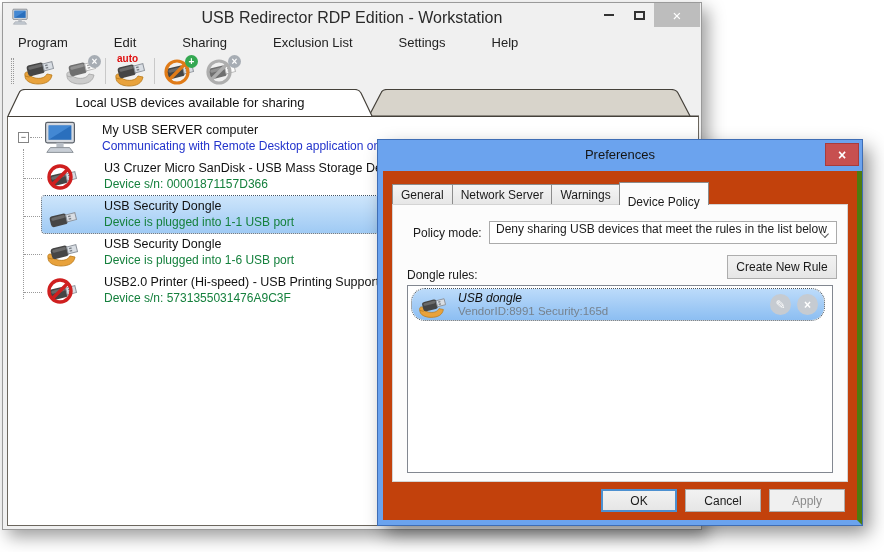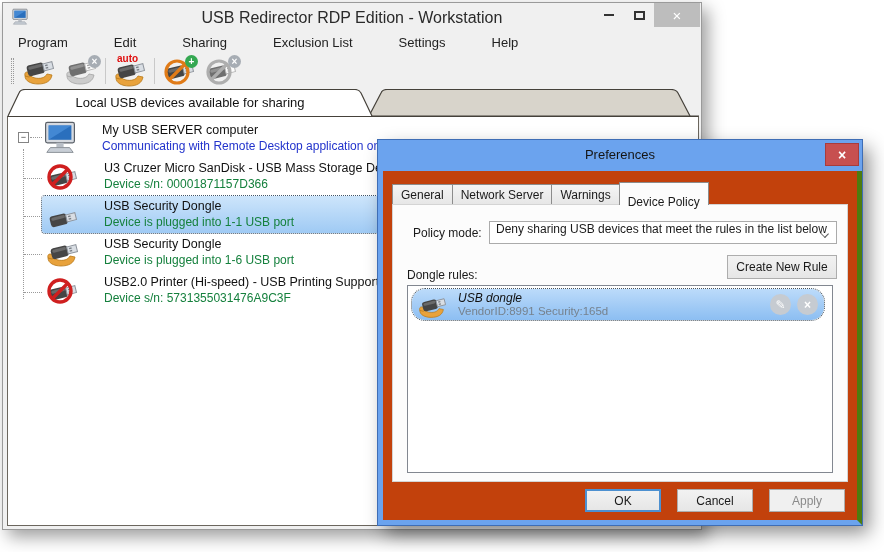--- a/index.html
+++ b/index.html
@@ -92,21 +92,21 @@
   .rule-item { position:absolute; left:4px; right:8px; top:3px; height:31px; border-radius:13px;
     background:linear-gradient(180deg,#bcdbfa,#8cbef2); outline:1px dotted #44525e; }
   .rule-icon { position:absolute; left:6px; top:3px; }
   .rule-title { position:absolute; left:46px; top:2px; font-size:12px; color:#111;font-style:italic; }
   .rule-sub   { position:absolute; left:46px; top:16px; font-size:11.5px; color:#76828e; }
   .rule-circle { position:absolute; top:5px; width:21px; height:21px; border-radius:50%;
     background:#c6cbd1; color:#fff; display:flex; align-items:center; justify-content:center;
     font-size:12px; }
   .rule-edit { right:33px; } .rule-del { right:6px; font-weight:bold; }
 
-  .dlg-buttons { position:absolute; right:12px; bottom:8px; display:flex; gap:16px; }
+  .dlg-buttons { position:absolute; right:12px; bottom:8px; display:flex; gap:8px; }
   .dlg-btn { width:76px; height:23px; }
   .btn-ok { border:2px solid #4d90d0; }
   .btn-apply { color:#8a8a8a; background:#f0f0f0; }
 </style>
 </head>
 <body>
 
 <svg width="0" height="0" style="position:absolute">
   <defs>
     <g id="usb-plug-shape">

